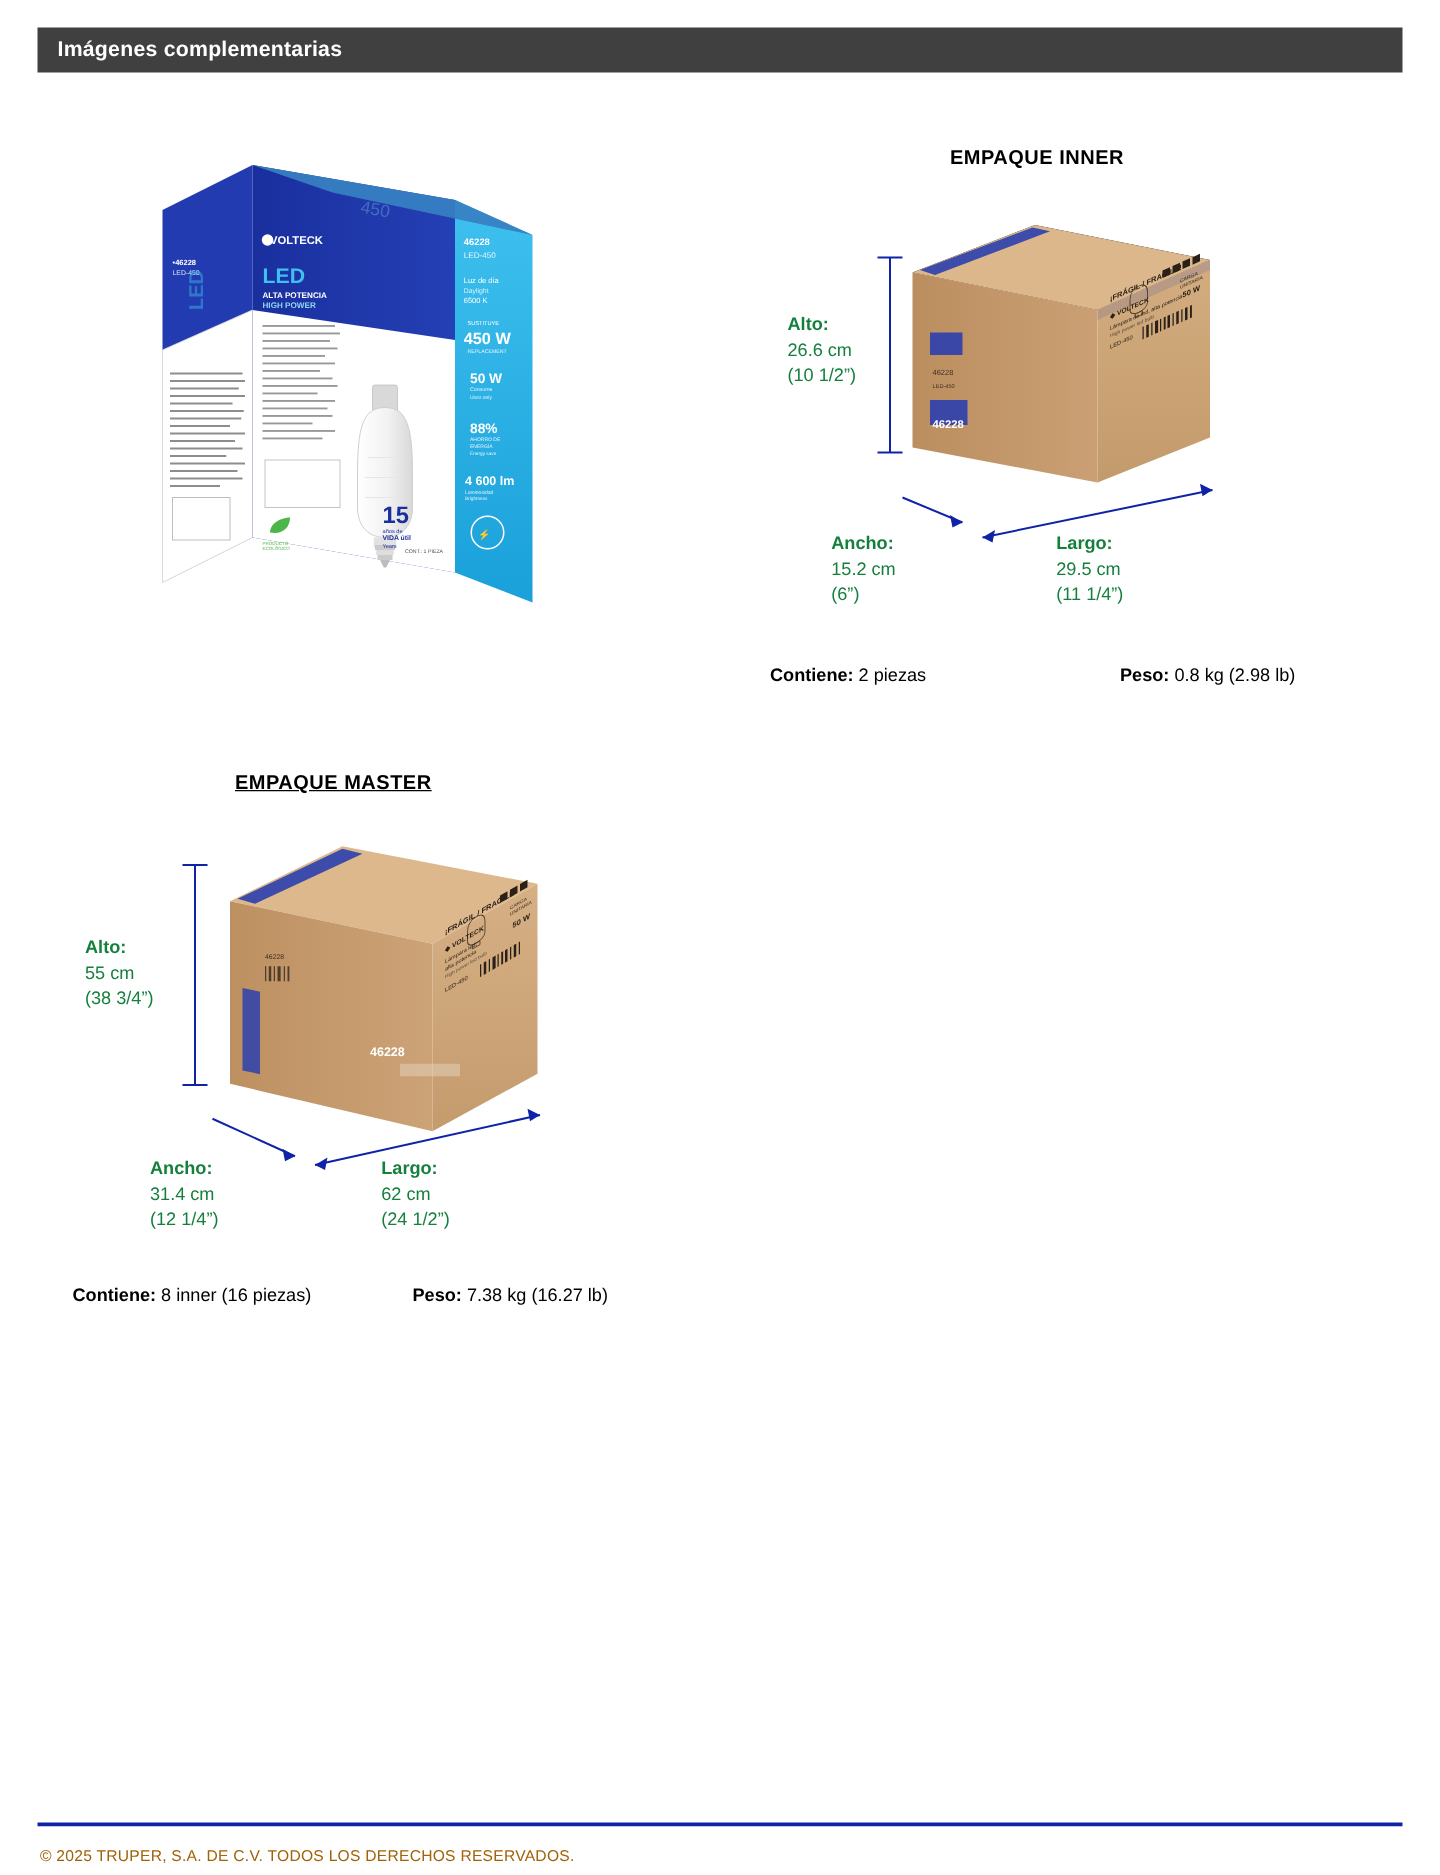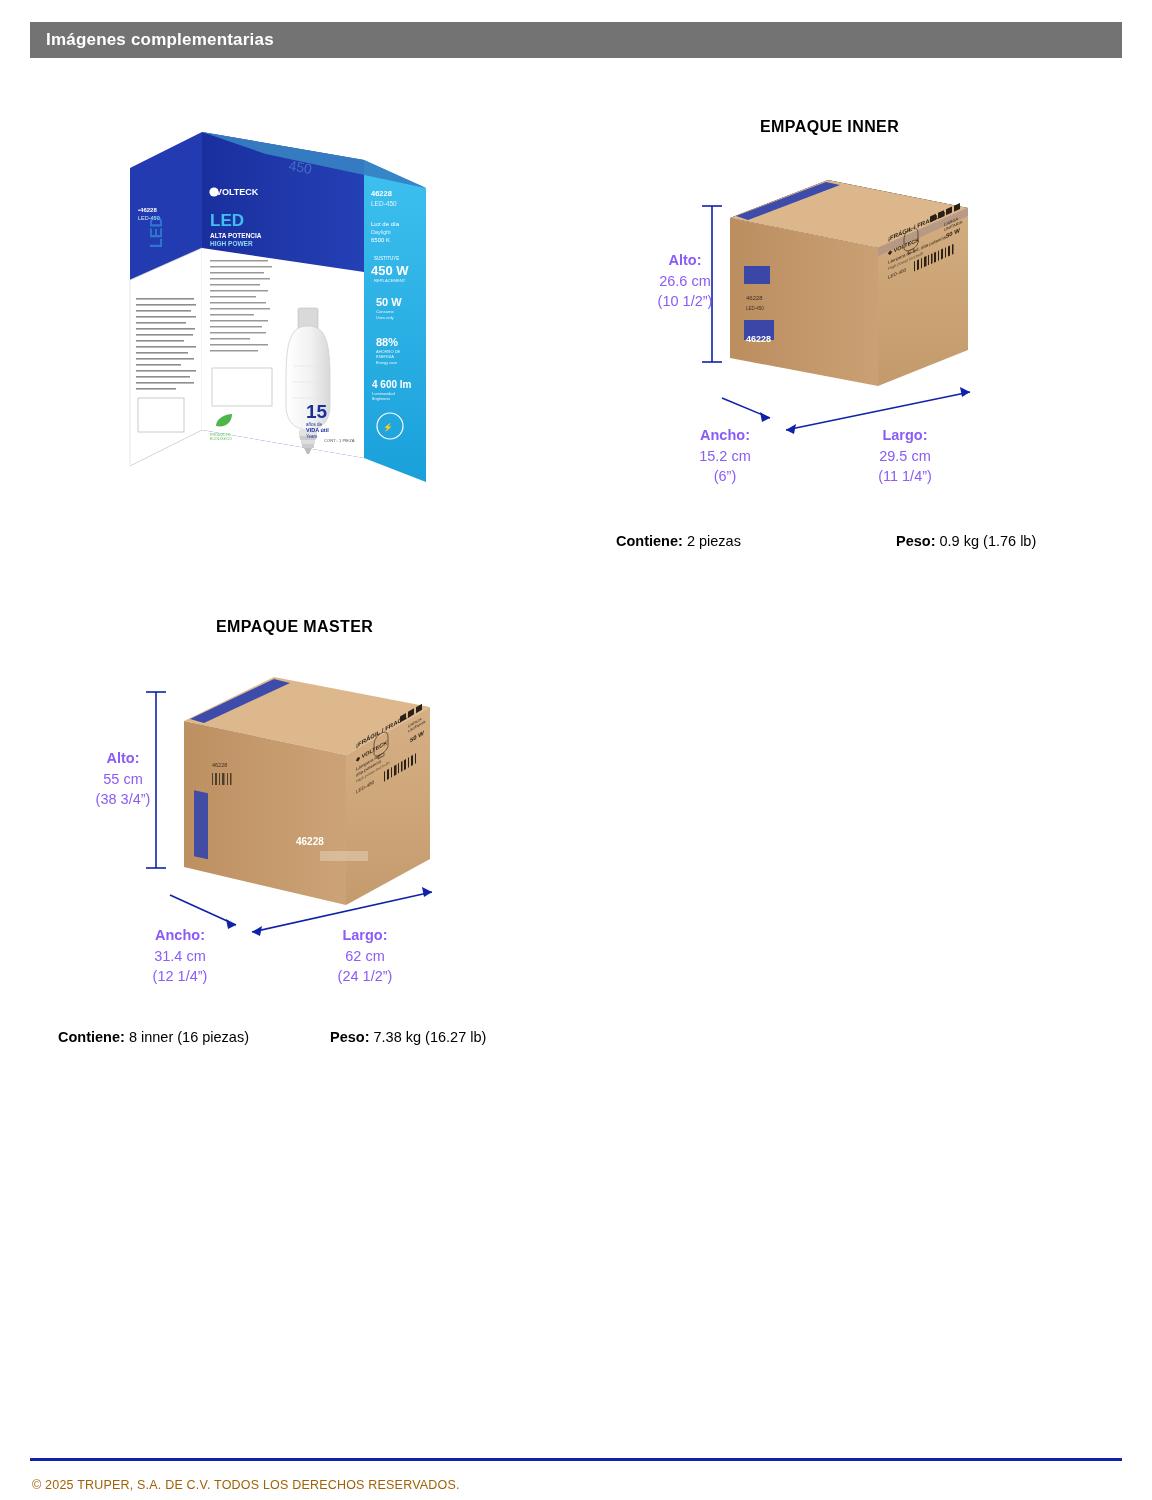--- a/index.html
+++ b/index.html
@@ -16,21 +16,21 @@
     overflow: hidden;
   }
 
   
   .header-bar {
     position: absolute;
     left: 30px;
     top: 22px;
     width: 1092px;
     height: 36px;
-    background: #737373;
+    background: #404040;
     display: flex;
     align-items: center;
   }
   .header-bar .title {
     color: #ffffff;
     font-size: 17px;
     font-weight: bold;
     letter-spacing: 0.2px;
     padding-left: 16px;
   }
@@ -46,29 +46,29 @@
 
   
   .section-title {
     position: absolute;
     font-size: 16px;
     font-weight: bold;
     letter-spacing: 0.4px;
     color: #000;
   }
   #inner-title { left: 760px; top: 118px; }
-  #master-title { left: 216px; top: 618px; }
+  #master-title { left: 188px; top: 618px; text-decoration: underline; }
 
   
   .dim {
     position: absolute;
-    text-align: center;
+    text-align: left;
     font-size: 14.5px;
     line-height: 1.42;
-    color: #8b5cf6;
+    color: #15803d;
   }
   .dim .lbl { font-weight: bold; }
   .dim .val { font-weight: normal; }
   .dim .alt { font-weight: normal; }
 
   .info-line {
     position: absolute;
     font-size: 14.5px;
     color: #000;
     margin-top: 12px;
@@ -346,21 +346,21 @@
   <span class="alt">(11 1/4”)</span>
 </div>
 
 <div class="info-line" style="left:616px; top:521px;">
   <b>Contiene:</b>
   <span>2 piezas</span>
 </div>
 
 <div class="info-line" style="left:896px; top:521px;">
   <b>Peso:</b>
-  <span>0.9 kg (1.76 lb)</span>
+  <span>0.8 kg (2.98 lb)</span>
 </div>
 
 <div class="section-title" id="master-title">EMPAQUE MASTER</div>
 
 <div class="carton-wrap" style="left:150px; top:655px; width:320px; height:290px;">
   <svg width="320" height="290" viewBox="0 0 320 290">
     <defs>
       <linearGradient id="cardFrontM" x1="0" y1="0" x2="0" y2="1">
         <stop offset="0%" stop-color="#d6b085"></stop>
         <stop offset="100%" stop-color="#c49b6d"></stop>

